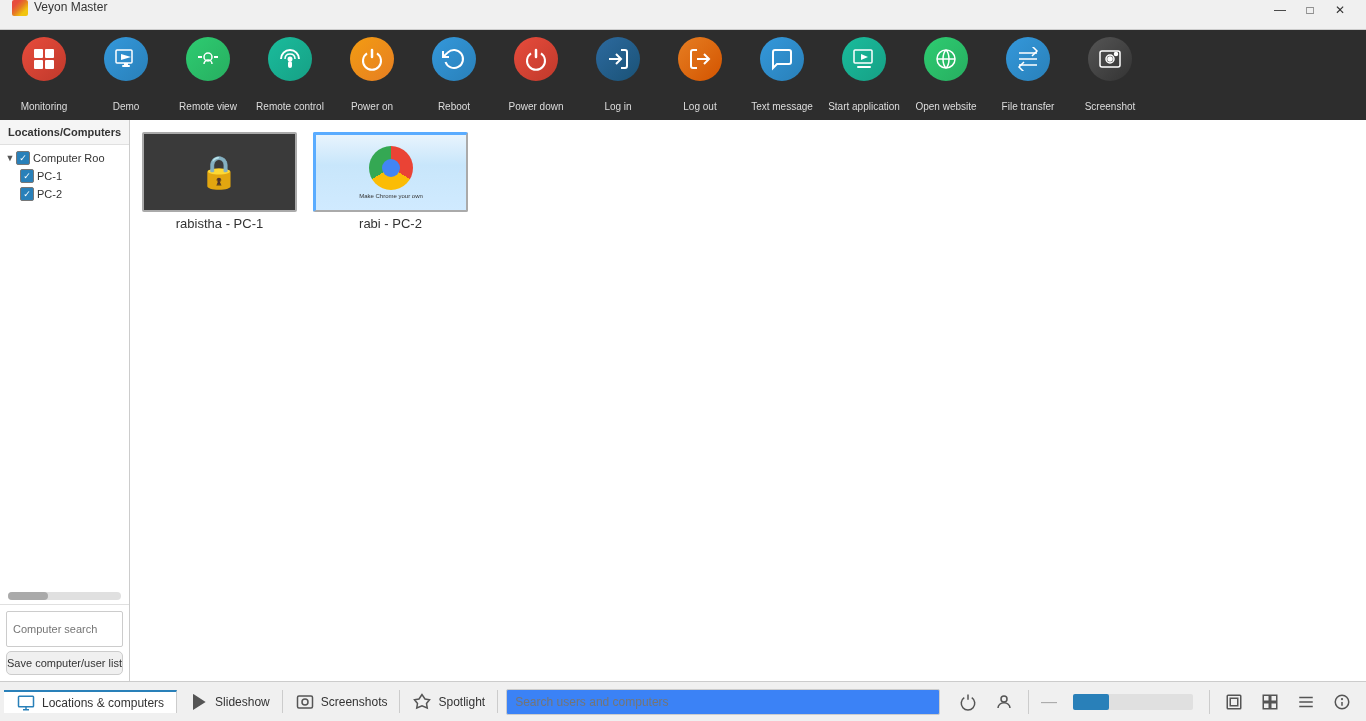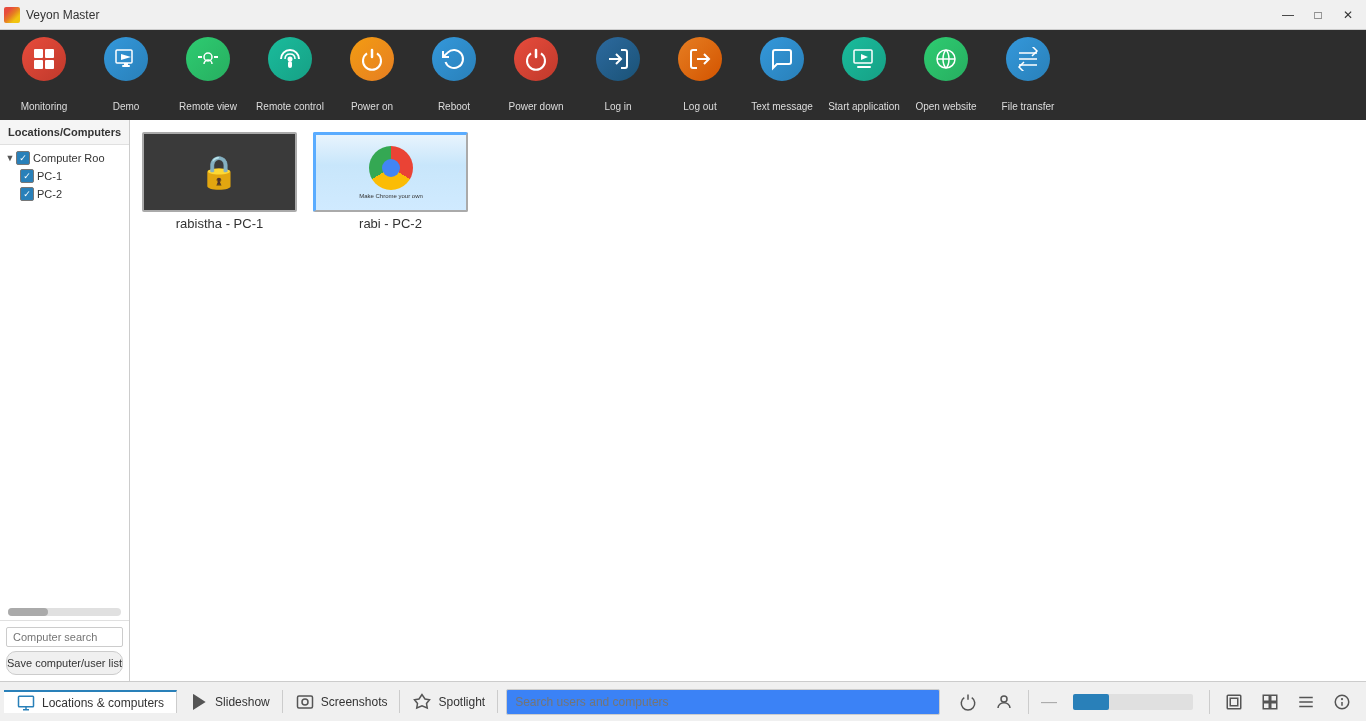--- a/index.html
+++ b/index.html
@@ -1,19 +1,19 @@
 <!DOCTYPE html>
 <html><head>
   <meta charset="utf-8">
   <style>
     * { box-sizing: border-box; margin: 0; padding: 0; }
     body { font-family: 'Segoe UI', Arial, sans-serif; font-size: 12px; background: #f0f0f0; width: 1366px; height: 721px; overflow: hidden; display: flex; flex-direction: column; }
 
     
-    .title-bar { background: #f0f0f0; height: 30px; display: flex; align-items: center; padding: 0 4px; border-bottom: 1px solid #ccc; flex-shrink: 0; }
+    .title-bar { background: #f0f0f0; height: 30px; display: flex; padding: 0 12px; border-bottom: 1px solid #ccc; flex-shrink: 0; }
     .title-bar-icon { width: 16px; height: 16px; margin-right: 6px; background: linear-gradient(135deg, #e74c3c 25%, #e67e22 50%, #f1c40f 75%); border-radius: 2px; flex-shrink: 0; }
     .title-bar-text { font-size: 12px; color: #333; flex: 1; }
     .title-bar-controls { display: flex; gap: 2px; }
     .title-bar-btn { width: 28px; height: 20px; background: none; border: none; cursor: pointer; display: flex; align-items: center; justify-content: center; font-size: 12px; color: #333; }
 
     
     .toolbar { background: #2d2d2d; height: 90px; display: flex; align-items: center; padding: 0 4px; flex-shrink: 0; gap: 2px; }
     .tool-item { display: flex; flex-direction: column; align-items: center; justify-content: center; width: 80px; height: 80px; cursor: pointer; border-radius: 4px; padding: 4px; color: white; font-size: 11px; text-align: center; gap: 20px; }
     .tool-icon { width: 44px; height: 44px; border-radius: 50%; display: flex; align-items: center; justify-content: center; font-size: 20px; flex-shrink: 0; }
     .tool-label { font-size: 10px; color: #ddd; line-height: 1.2; }
@@ -44,22 +44,22 @@
     .sidebar-tree { flex: 1; overflow-y: auto; padding: 4px 0; }
     .tree-item { display: flex; align-items: center; padding: 2px 4px; cursor: pointer; font-size: 11px; }
     .tree-arrow { width: 12px; height: 12px; display: flex; align-items: center; justify-content: center; font-size: 9px; color: #555; }
     .tree-checkbox { width: 14px; height: 14px; border: 1px solid #777; background: #2980b9; display: flex; align-items: center; justify-content: center; flex-shrink: 0; margin-right: 3px; border-radius: 2px; }
     .tree-checkbox::after { content: '✓'; color: white; font-size: 9px; }
     .tree-label { font-size: 11px; color: #333; }
     .tree-child { padding-left: 20px; }
     .sidebar-scroll-track { height: 8px; background: #e0e0e0; margin: 4px 8px; border-radius: 4px; }
     .sidebar-scroll-thumb { height: 8px; width: 40px; background: #aaa; border-radius: 4px; }
     .sidebar-bottom { padding: 6px; border-top: 1px solid #e0e0e0; }
-    .search-box { width: 100%; height: 20px; border: 1px solid #ccc; border-radius: 2px; padding: 2px 6px; font-size: 11px; outline: none; }
-    .save-btn { width: 100%; height: 24px; margin-top: 4px; background: #f0f0f0; border: 1px solid #ccc; border-radius: 10px; font-size: 11px; cursor: pointer; color: #333; }
+    .search-box { width: 100%; height: 36px; border: 1px solid #ccc; border-radius: 2px; padding: 2px 6px; font-size: 11px; outline: none; }
+    .save-btn { width: 100%; height: 24px; margin-top: 4px; background: #f0f0f0; border: 1px solid #ccc; border-radius: 5px; font-size: 11px; cursor: pointer; color: #333; }
 
     
     .content-area { flex: 1; background: #fff; overflow: auto; padding: 8px; }
     .computers-grid { display: flex; flex-wrap: wrap; gap: 8px; }
     .computer-tile { display: flex; flex-direction: column; align-items: center; cursor: pointer; padding: 4px; border-radius: 4px; }
     .computer-screen { width: 155px; height: 80px; border: 2px solid #aaa; background: #333; display: flex; align-items: center; justify-content: center; border-radius: 2px; overflow: hidden; }
     .computer-screen-locked { background: #3a3a3a; }
     .lock-icon-big { font-size: 32px; color: #888; }
     .computer-name { font-size: 13px; color: #333; margin-top: 4px; text-align: center; }
 
@@ -229,20 +229,31 @@
     <div class="tool-icon icon-file-transfer">
       <svg width="24" height="24" viewBox="0 0 24 24" fill="none" stroke="white" stroke-width="1.5">
         <path d="M3 6h18M3 12h18M3 18h18"></path>
         <polyline points="16 9 21 4 16 -1"></polyline>
         <polyline points="8 15 3 20 8 25"></polyline>
       </svg>
     </div>
     <span class="tool-label">File transfer</span>
   </div>
 
+  <div class="tool-item">
+    <div class="tool-icon icon-screenshot">
+      <svg width="24" height="24" viewBox="0 0 24 24" fill="none" stroke="white" stroke-width="1.5">
+        <rect x="2" y="4" width="20" height="16" rx="2"></rect>
+        <circle cx="12" cy="12" r="4"></circle>
+        <circle cx="12" cy="12" r="2" fill="white"></circle>
+        <circle cx="18" cy="7" r="1.5" fill="white"></circle>
+      </svg>
+    </div>
+    <span class="tool-label">Screenshot</span>
+  </div>
 </div>
 
 <div class="main-content">
 
   <div class="sidebar">
     <div class="sidebar-header">Locations/Computers</div>
     <div class="sidebar-tree">
 
       <div class="tree-item">
         <div class="tree-arrow">▼</div>

